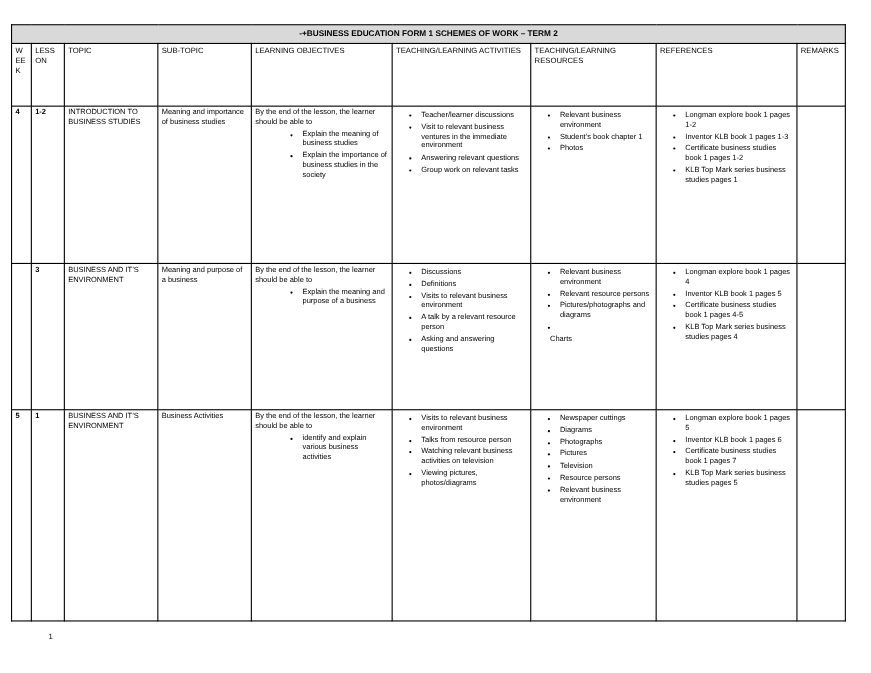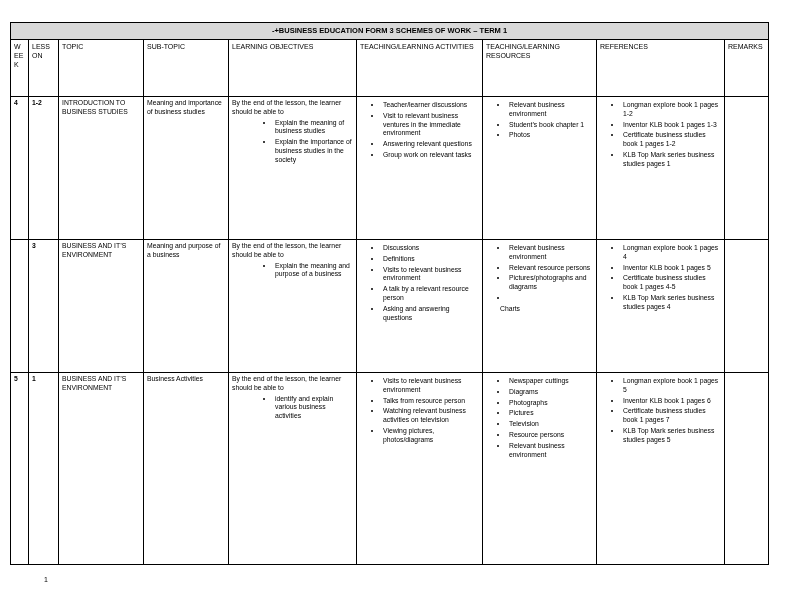--- a/index.html
+++ b/index.html
@@ -91,21 +91,21 @@
         <col style="width:85px">
       <col style="width:85px">
         <col style="width:128px">
         <col style="width:126px">
       <col style="width:114px">
         <col style="width:128px">
         <col style="width:44px">
     </colgroup>
     <thead>
       <tr class="title-row">
-        <th colspan="9">-+BUSINESS EDUCATION FORM 3 SCHEMES OF WORK – TERM 1</th>
+        <th colspan="9">-+BUSINESS EDUCATION FORM 1 SCHEMES OF WORK – TERM 2</th>
       </tr>
       <tr class="header-row">
         <th class="th-week">WEEK</th>
         <th class="th-lesson">LESSON</th>
         <th>TOPIC</th>
         <th>SUB-TOPIC</th>
         <th>LEARNING OBJECTIVES</th>
         <th>TEACHING/LEARNING ACTIVITIES</th>
         <th>TEACHING/LEARNING RESOURCES</th>
         <th>REFERENCES</th>

